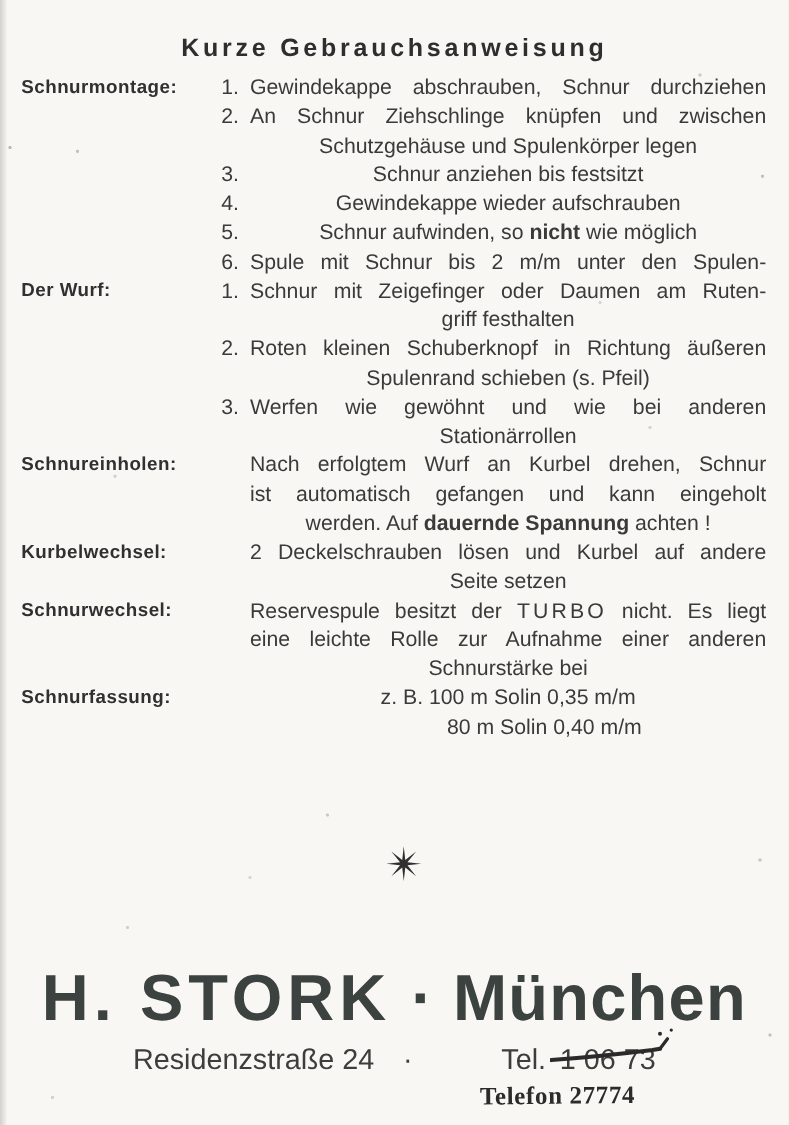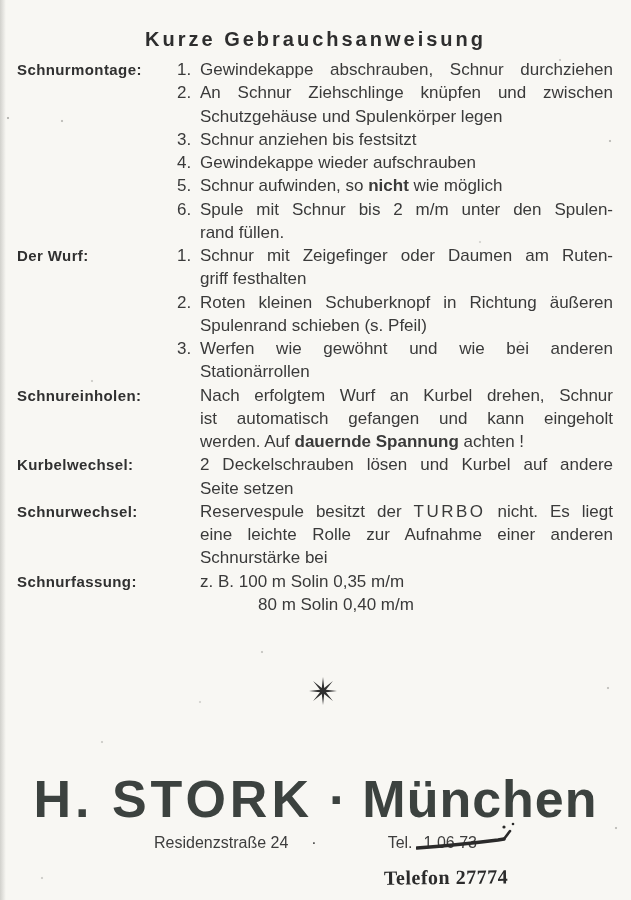--- a/index.html
+++ b/index.html
@@ -28,37 +28,37 @@
   }
   .title{
     position:absolute;top:12px;left:0;right:0;margin:16px;
     text-align:center;font-size:20px;font-weight:700;letter-spacing:3px;
     color:#2e2e2e;white-space:nowrap;
   }
   .rows{position:absolute;top:58px;left:17px;width:596px;}
   .row{display:grid;grid-template-columns:160px 23px 413px;height:23.25px;}
   .lab{font-weight:700;font-size:15px;letter-spacing:.4px;color:#303030;line-height:23.25px;white-space:nowrap;}
   .num{font-size:17px;line-height:23.25px;}
-  .txt{font-size:17px;line-height:23.25px;}
+  .txt{font-size:17px;line-height:23.25px;text-align:center;}
   .txt.j{text-align:justify;text-align-last:justify;}
   .b{font-weight:700;}
   .spaced{letter-spacing:2.5px;}
   .star{position:absolute;left:308px;top:676px;}
   .company{
     position:absolute;top:758px;left:0;right:0;margin:12px;
     text-align:center;font-weight:700;font-size:52px;line-height:58px;
     color:#3c423f;white-space:nowrap;
   }
   .company .name{letter-spacing:4px;}
   .company .middot{margin:0 16px;letter-spacing:0;}
   .company .city{letter-spacing:1px;}
   .addr{
     position:absolute;top:834px;left:0;right:0;
     display:flex;justify-content:center;align-items:flex-end;
-    font-size:16px;color:#3d3d3d;white-space:nowrap;
+    font-size:23px;color:#3d3d3d;white-space:nowrap;
   }
   .addr .middot{margin:0 27px 0 23px;}
   .addr .tel-label{margin-right:11px;margin-left:44px;}
   .oldtel{position:relative;display:inline-block;}
   .strike-svg{position:absolute;left:-8px;top:-13px;pointer-events:none;}
   .stamp{
     position:absolute;top:866px;left:384px;
     font-family:"Liberation Serif", serif;font-weight:700;
     font-size:20px;letter-spacing:.5px;color:#2b2b2b;
     transform:rotate(-.6deg);white-space:nowrap;
@@ -99,25 +99,20 @@
       </div>
       <div class="row">
         <div class="lab"></div>
         <div class="num">5.</div>
         <div class="txt"><span>Schnur aufwinden, so </span><span class="b">nicht</span><span> wie möglich</span></div>
       </div>
       <div class="row">
         <div class="lab"></div>
         <div class="num">6.</div>
         <div class="txt j"><span>Spule mit Schnur bis 2 m/m unter den Spulen-</span></div>
-      </div>
-      <div class="row">
-        <div class="lab"></div>
-        <div class="num"></div>
-        <div class="txt"><span>rand füllen.</span></div>
       </div>
       <div class="row">
         <div class="lab">Der Wurf:</div>
         <div class="num">1.</div>
         <div class="txt j"><span>Schnur mit Zeigefinger oder Daumen am Ruten-</span></div>
       </div>
       <div class="row">
         <div class="lab"></div>
         <div class="num"></div>
         <div class="txt"><span>griff festhalten</span></div>

